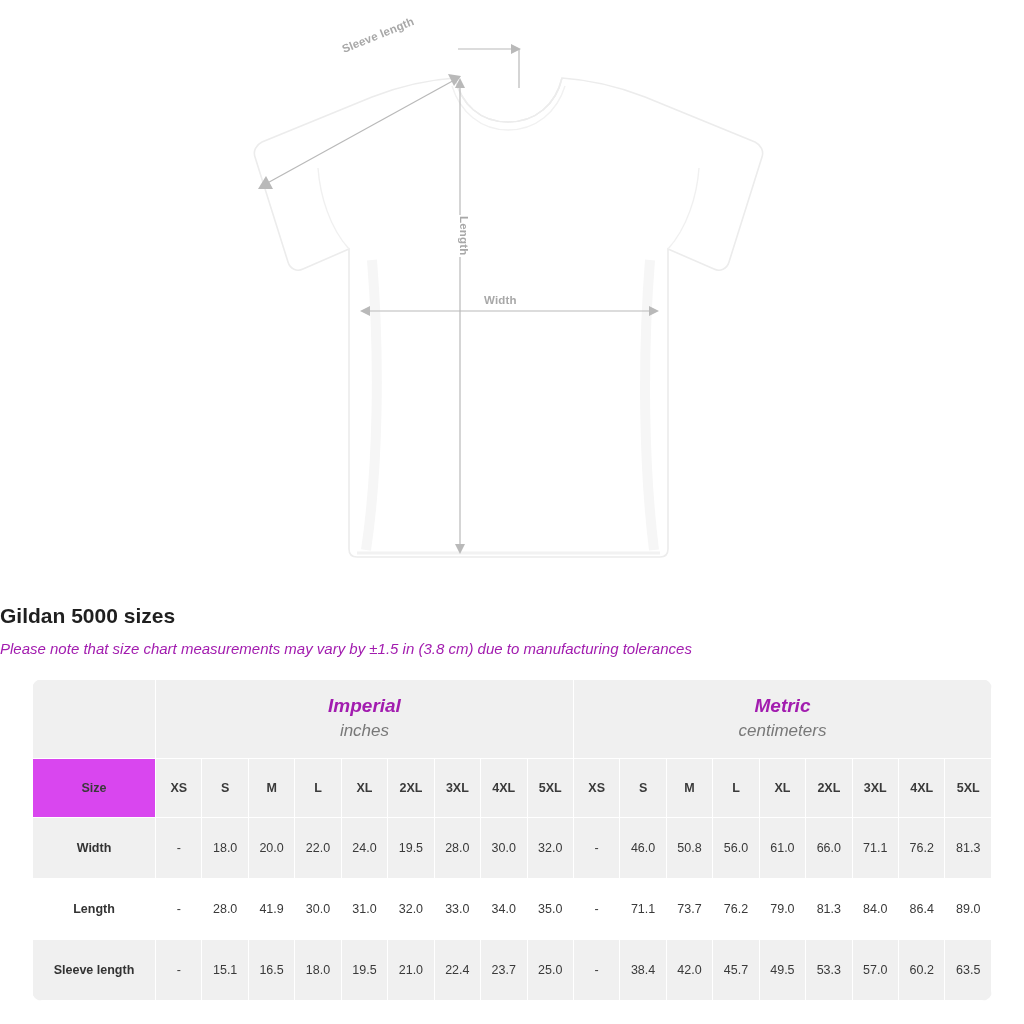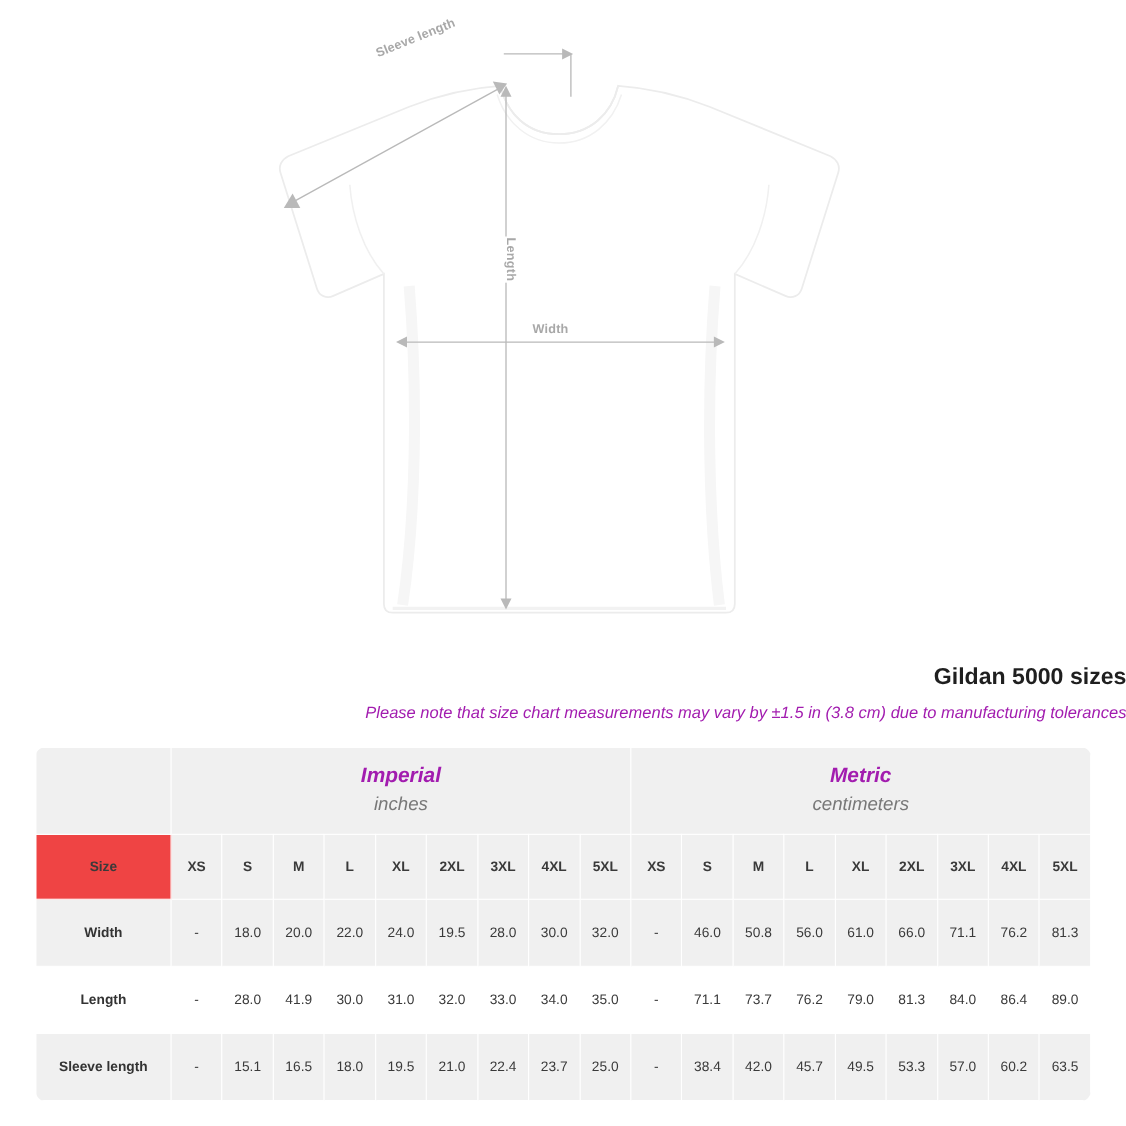--- a/index.html
+++ b/index.html
@@ -52,21 +52,21 @@
     writing-mode: vertical-rl;
     text-orientation: mixed;
   }
   .label-width {
     left: 481px;
     top: 293px;
   }
 
   
   .title-block {
-    text-align: right;
+    text-align: left;
     margin-top: 14px;
   }
   .chart-title {
     font-size: 21px;
     font-weight: bold;
     color: #1f1f1f;
     margin: 0;
   }
   .chart-note {
     font-size: 15px;
@@ -117,21 +117,21 @@
   
   .head-row td {
     height: 58px;
     font-weight: bold;
     font-size: 12.5px;
     color: #333333;
     background: #f4f4f4;
     vertical-align: middle;
   }
   .head-row td.rowlabel {
-    background: #ef4444;
+    background: #d946ef;
   }
   
   .data-row td {
     height: 60px;
     vertical-align: middle;
   }
   .data-row td.rowlabel {
     font-weight: bold;
     color: #333333;
     background: #f0f0f0;

